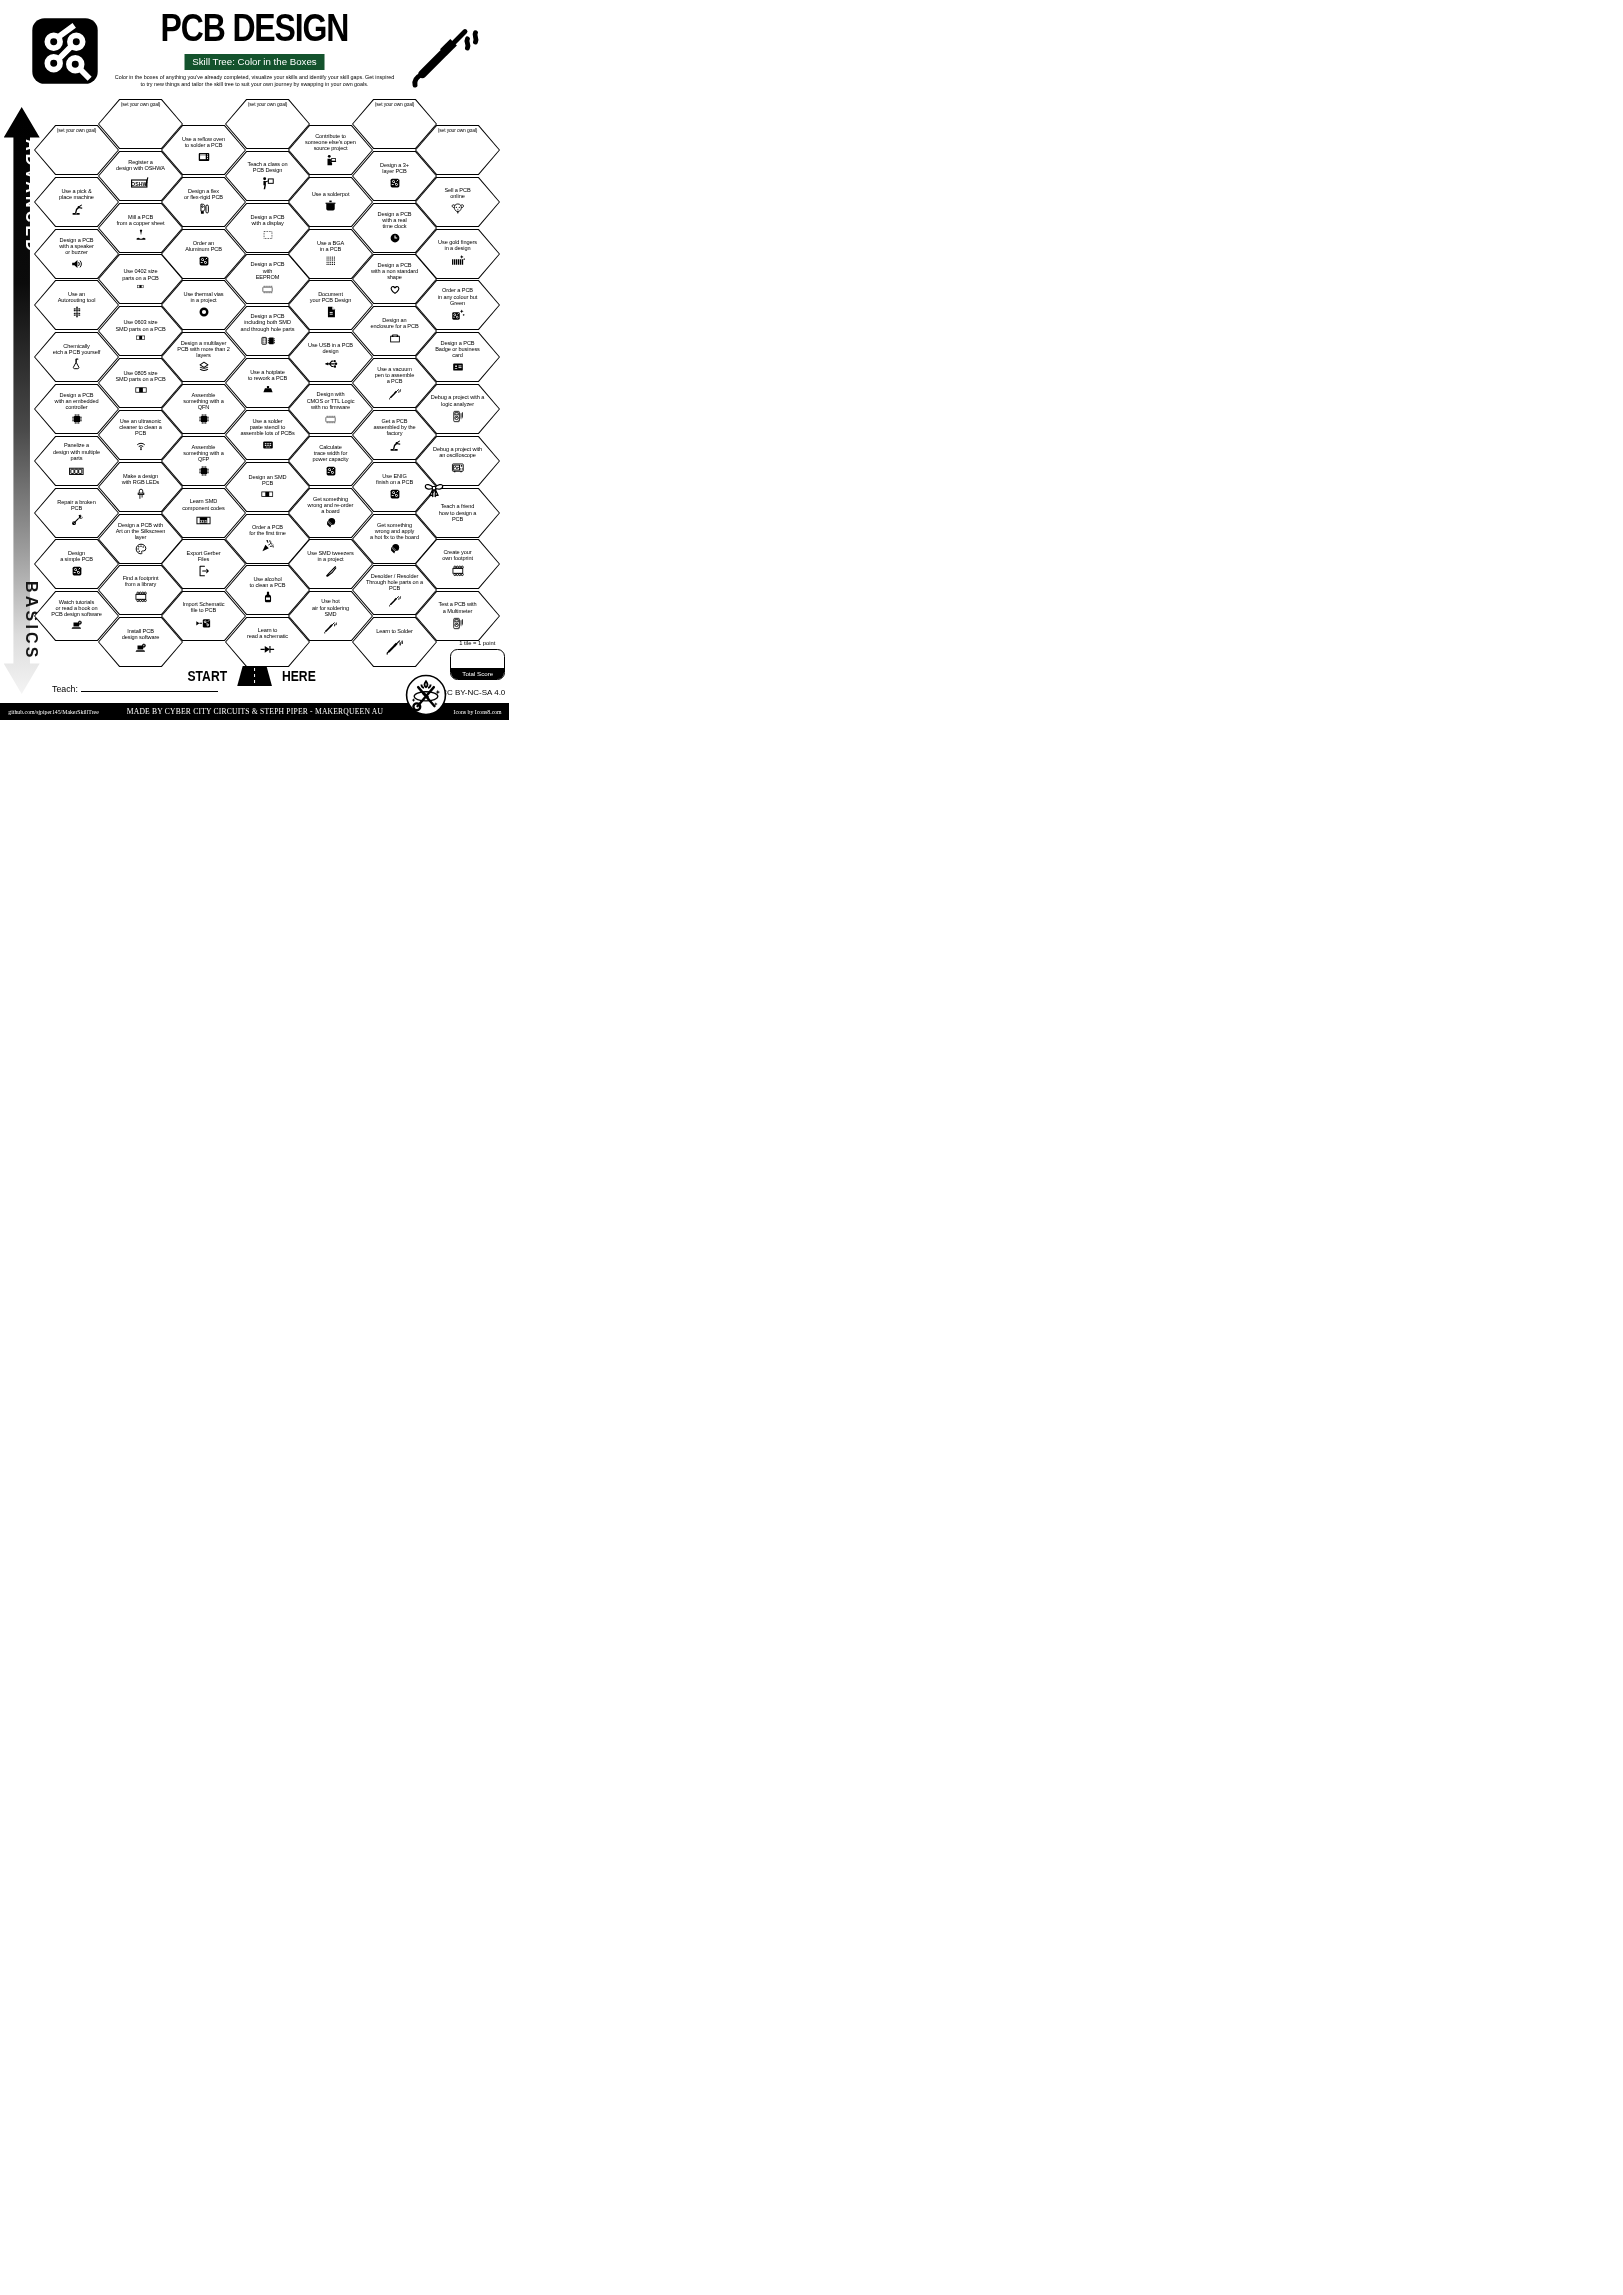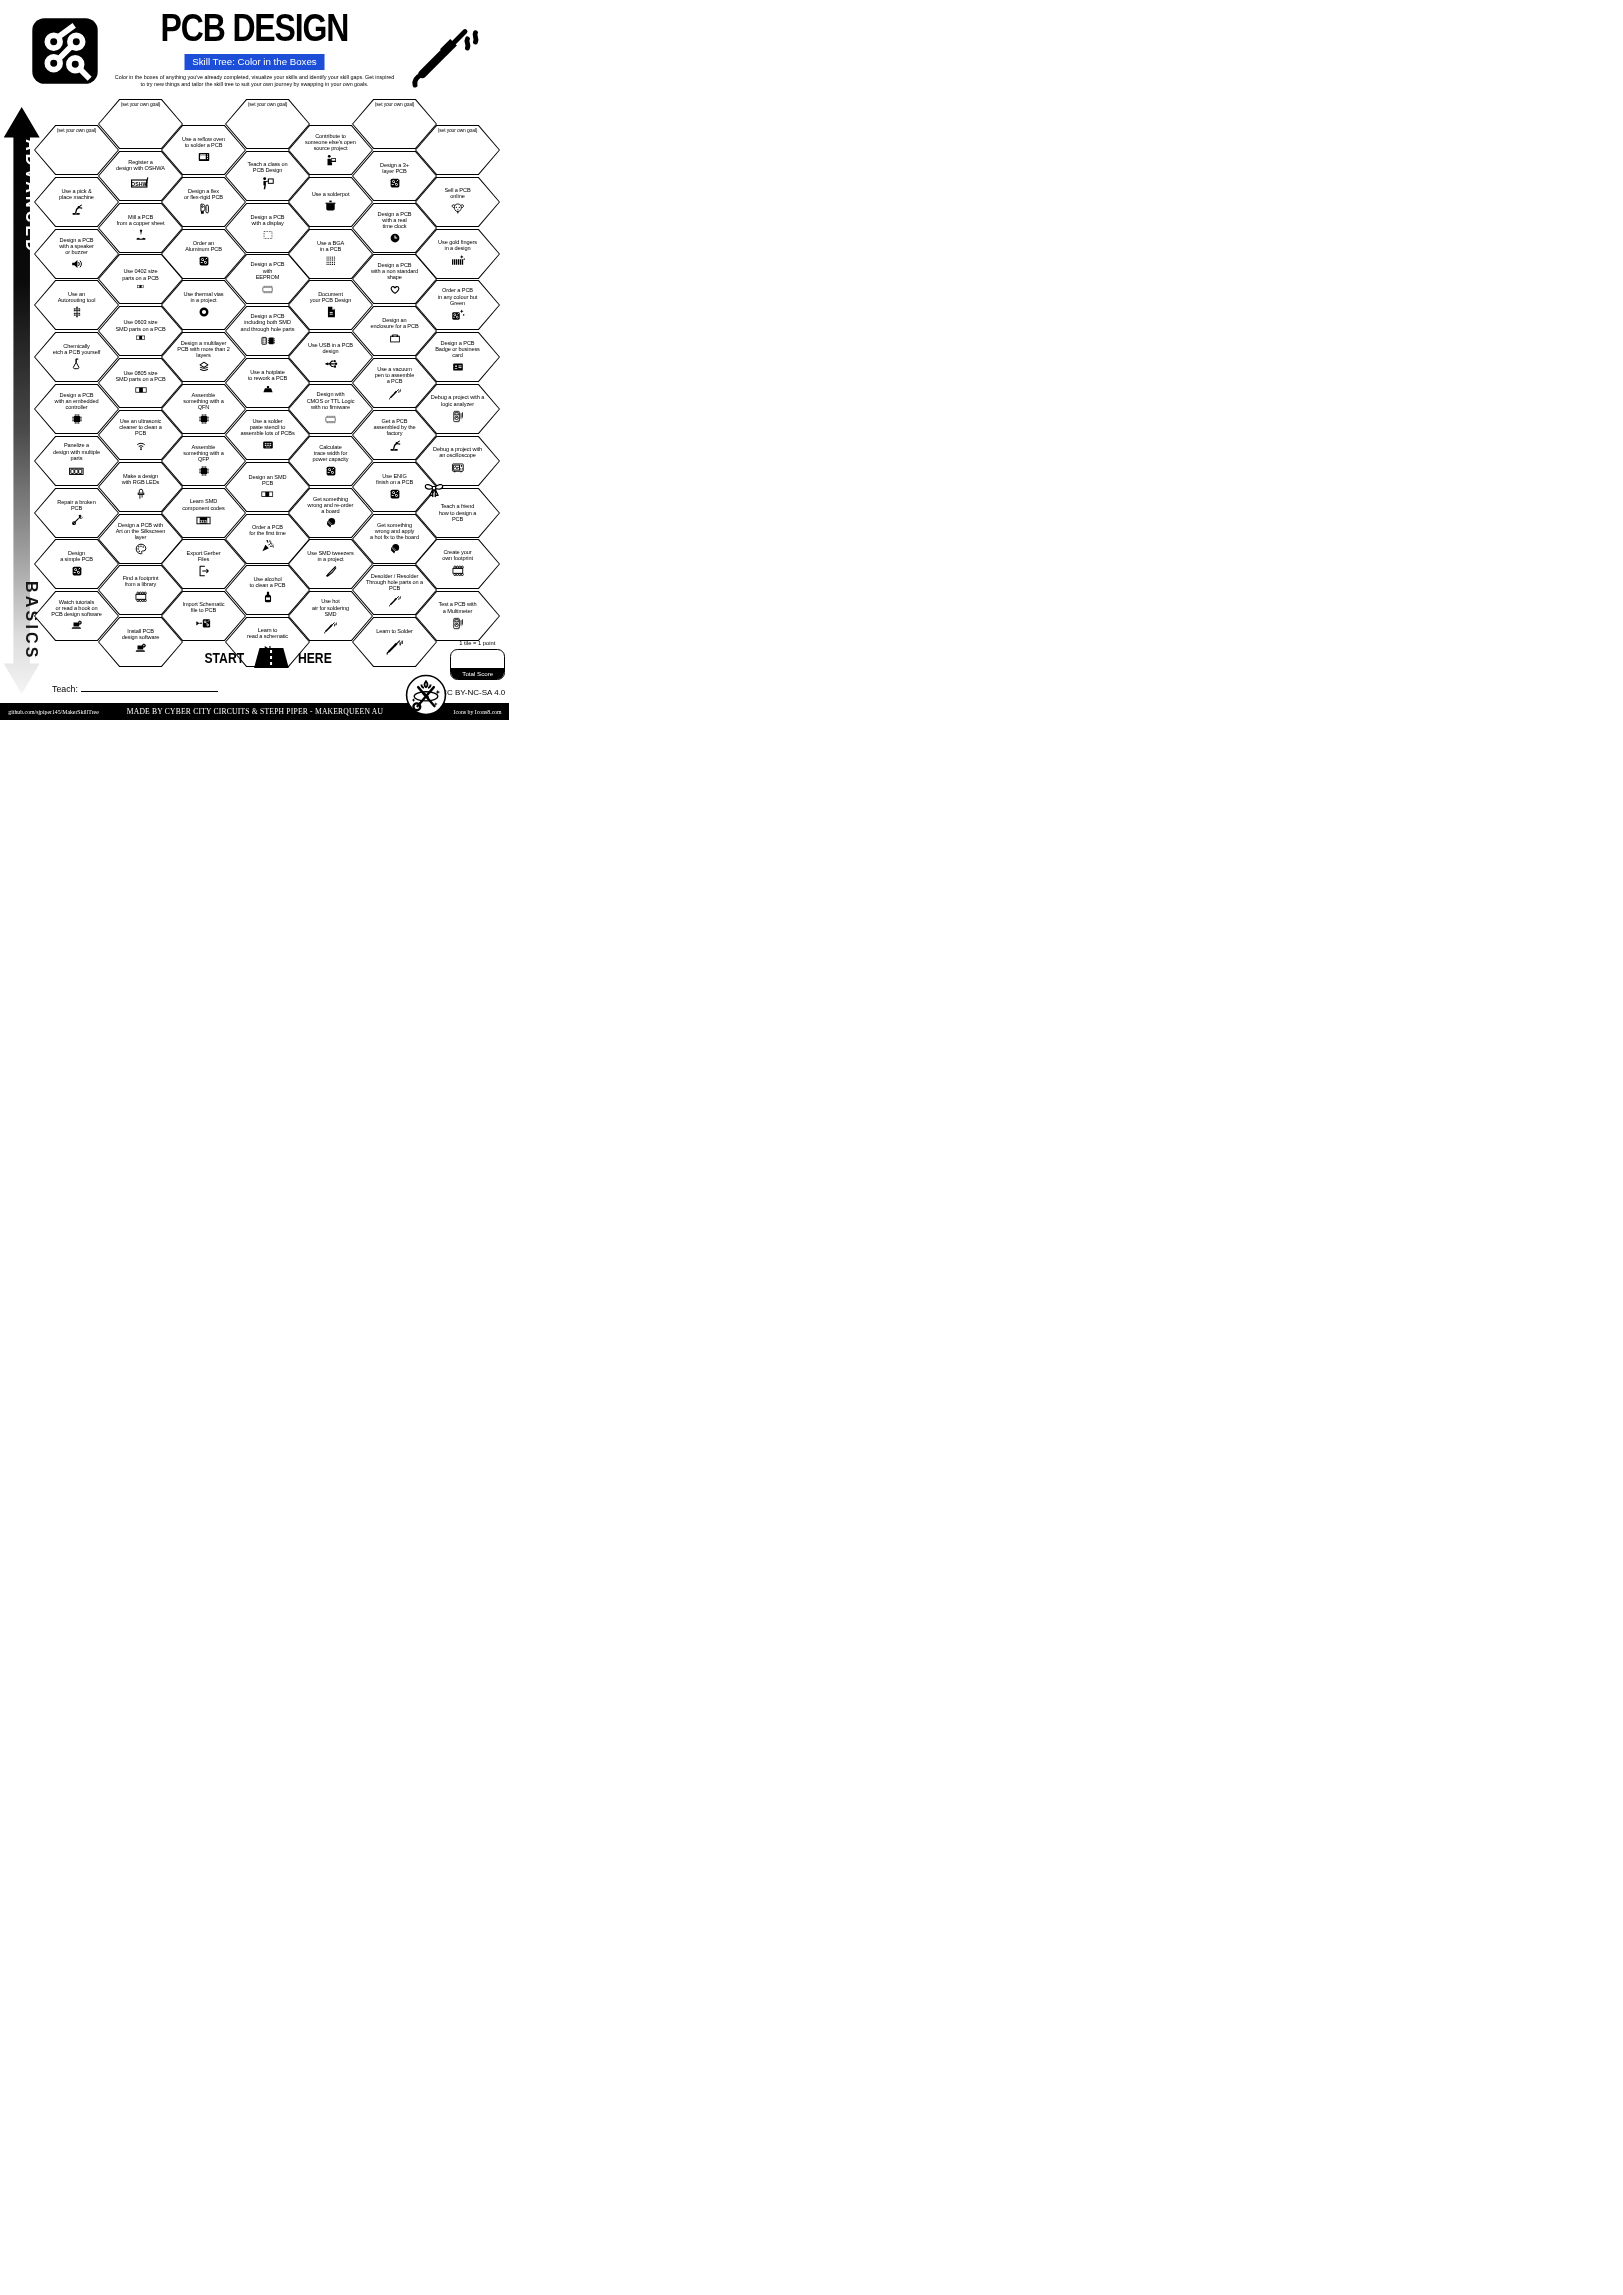--- a/index.html
+++ b/index.html
@@ -2,21 +2,21 @@
 <html style="font-size:7.4px"><head>
 <meta charset="utf-8">
 <style>
   html,body{margin:0;padding:0;background:#fff;font-family:"Liberation Sans",sans-serif;color:#000;}
   .poster{position:relative;width:509px;height:720px;background:#fff;overflow:hidden;}
 
   
   .logo{position:absolute;left:32px;top:14px;width:66px;height:74px;color:#000;}
   .title-wrap{position:absolute;left:0;right:0;top:8.3px;text-align:center;pointer-events:none;}
   .title{display:inline-block;font-size:39px;font-weight:800;letter-spacing:-1.4px;line-height:1.05;transform:scaleX(.82);white-space:nowrap;}
-  .subtitle{position:absolute;top:54px;left:50%;transform:translateX(-50%);background:#1d4ed8;color:#fff;font-size:9.7px;padding:2.3px 8.3px;white-space:nowrap;}
+  .subtitle{position:absolute;top:54px;left:50%;transform:translateX(-50%);background:#14532d;color:#fff;font-size:9.7px;padding:2.3px 8.3px;white-space:nowrap;}
   .desc{position:absolute;top:74px;left:50%;transform:translateX(-50%);width:315px;text-align:center;font-size:5.4px;line-height:1.35;white-space:pre-line;}
   .corner-iron{position:absolute;right:24px;top:12px;width:79px;height:78px;color:#000;}
 
   
   .axis-arrow{position:absolute;left:3.7px;top:107px;width:36px;height:587px;
     background:linear-gradient(180deg,#000 0%,#0b0b0b 30%,#4a4a4a 55%,#9a9a9a 75%,#dcdcdc 90%,#f4f4f4 100%);
     clip-path:polygon(50% 0,100% 5.2%,73% 5.2%,73% 94.8%,100% 94.8%,50% 100%,0 94.8%,27% 94.8%,27% 5.2%,0 5.2%);}
   .axis-label{position:absolute;left:3.7px;width:36px;display:flex;justify-content:center;writing-mode:vertical-rl;
     font-size:16px;font-weight:700;letter-spacing:3.2px;}
   .axis-top{top:139px;height:116px;color:#fff;}
@@ -28,21 +28,21 @@
   .hex-in{position:absolute;inset:1.1px;background:#fff;
     clip-path:polygon(25% 0,75% 0,100% 50%,75% 100%,25% 100%,0 50%);
     display:flex;flex-direction:column;align-items:center;justify-content:center;gap:1.4px;padding:2.8px 11px;box-sizing:border-box;}
   .hex.goal .hex-in{justify-content:flex-start;padding-top:2.3px;}
   .lbl{white-space:pre-line;text-align:center;font-size:5.6px;line-height:1.14;max-width:73px;letter-spacing:-0.1px;}
   .hex.goal .lbl{font-size:4.9px;}
   .icn{flex:0 0 auto;display:block;}
   .decor{position:absolute;z-index:6;}
 
   
-  .start-row{position:absolute;top:648px;left:184px;width:168px;display:flex;align-items:center;justify-content:center;gap:6.5px;}
+  .start-row{position:absolute;top:666px;left:184px;width:168px;display:flex;align-items:center;gap:6.5px;}
   .start-word{font-size:14.3px;font-weight:800;transform:scaleX(.85);letter-spacing:0;}
   .road{width:35px;height:20.4px;background:#000;clip-path:polygon(16% 0,84% 0,100% 100%,0 100%);position:relative;}
   .road::after{content:"";position:absolute;left:50%;top:2.3px;bottom:2.3px;width:1.9px;transform:translateX(-50%);
     background:repeating-linear-gradient(180deg,#fff 0 3.2px,transparent 3.2px 6px);}
 
   
   .name-row{position:absolute;left:52px;top:682px;font-size:8.8px;}
   .name-line{display:inline-block;width:137px;border-bottom:0.9px solid #000;height:1.0em;margin-left:2.8px;}
   .score-note{position:absolute;right:3.7px;top:640px;width:56px;text-align:center;font-size:5.8px;}
   .score-box{position:absolute;right:3.7px;top:649px;width:55px;height:30.5px;border:1.2px solid #000;border-radius:7.4px;overflow:hidden;background:#fff;box-sizing:border-box;}

